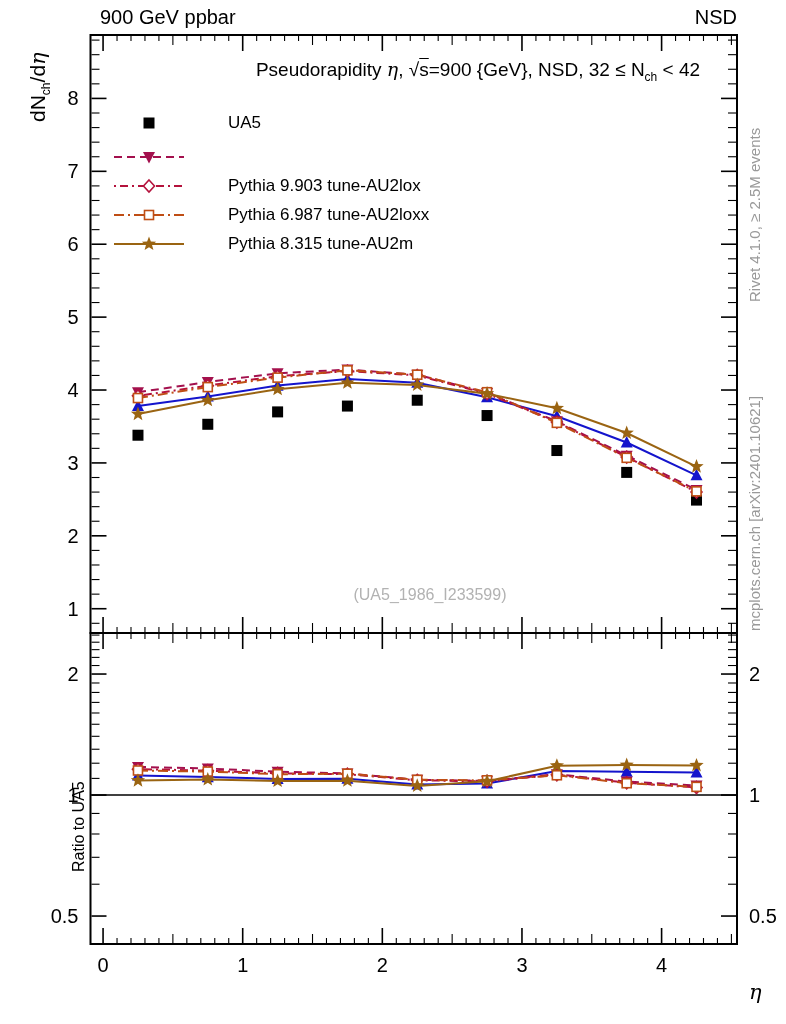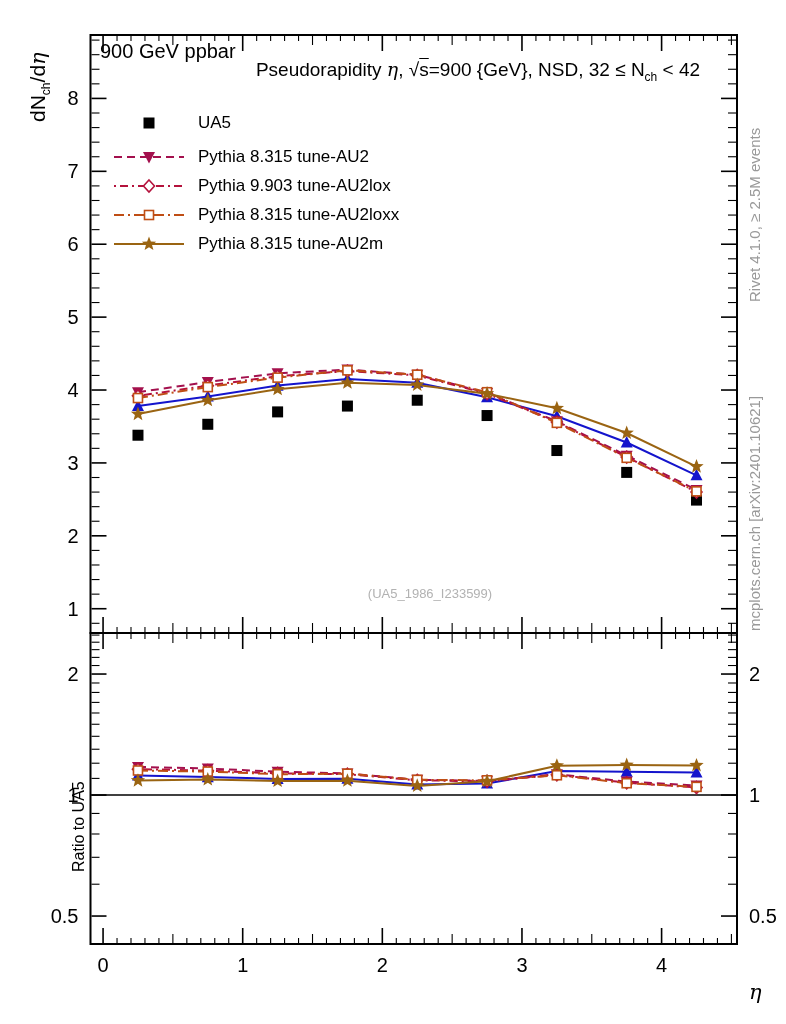--- a/index.html
+++ b/index.html
@@ -1,47 +1,48 @@
 <!DOCTYPE html>
 <html><head>
 <meta charset="utf-8">
 <style>
   html,body{margin:0;padding:0;background:#ffffff;}
   .page{position:relative;width:786px;height:1024px;background:#fff;overflow:hidden;
         font-family:"Liberation Sans",sans-serif;color:#000;}
   .hdr{position:absolute;top:6px;font-size:20px;color:#000;}
-  .hdr-left{left:100px;margin-top:34px;}
+  .hdr-left{left:100px;}
   .hdr-right{left:0;width:737px;text-align:right;}
   .plot-title{position:absolute;left:90px;top:58px;width:776px;text-align:center;
               font-size:19px;white-space:nowrap;}
   .plot-title .eta,.x-label,.eta{font-family:"DejaVu Serif",serif;font-style:italic;}
   .plot-title sub, .ylab sub{font-size:12px;}
   .ol{text-decoration:overline;}
   .legend{position:absolute;left:112px;top:108px;}
-  .legend-row{display:flex;align-items:center;height:29px;}
+  .legend-row{display:flex;align-items:center;height:29px;gap:30px;}
   .legend-row:first-child{margin-bottom:5px;}
   .legend-row svg{flex:0 0 74px;}
   .legend-row .ltxt{margin-left:12px;font-size:17px;white-space:nowrap;}
   .rot{position:absolute;transform-origin:0 0;transform:rotate(-90deg);white-space:nowrap;}
   .ylab-main{left:26px;top:122px;font-size:21px;}
   .ylab-ratio{left:70px;top:872px;font-size:16px;}
   .side-note{color:#999;font-size:15px;}
   .note-top{left:746px;top:302px;}
   .note-bottom{left:746px;top:631px;}
   .watermark{position:absolute;left:290px;top:586px;width:280px;text-align:center;
-             color:#b2b2b2;font-size:13px;}
+             color:#b2b2b2;font-size:16px;}
   .x-label{position:absolute;left:749px;top:980px;font-size:21px;}
   svg text{font-family:"Liberation Sans",sans-serif;fill:#000;}
 </style>
 </head>
 <body>
 
 <div class="page">
 
   <div class="hdr hdr-left">900 GeV ppbar</div>
+  <div class="hdr hdr-right">NSD</div>
 
   <svg id="plot" width="786" height="1024">
       <g>
         <rect x="90.5" y="35" width="646.5" height="598" fill="none" stroke="#000000" stroke-width="2"></rect>
         <rect x="90.5" y="633" width="646.5" height="311" fill="none" stroke="#000000" stroke-width="2"></rect>
       </g>
       <g stroke="#000000" stroke-width="1.3">
         <line x1="103.0669546436285" y1="36" x2="103.0669546436285" y2="51" stroke-width="1.6"></line>
         <line x1="103.0669546436285" y1="617" x2="103.0669546436285" y2="632" stroke-width="1.6"></line>
         <line x1="103.0669546436285" y1="634" x2="103.0669546436285" y2="649" stroke-width="1.6"></line>
@@ -521,41 +522,40 @@
       <span class="ltxt">UA5</span>
     </div>
     <div class="legend-row">
       <svg class="lm" width="74" height="20">
           <g>
             <line x1="2" y1="10" x2="72" y2="10" stroke="#a3104d" stroke-width="2" stroke-dasharray="8 5"></line>
             <g></g>
             <path d="M 37 16.5 L 43 5 L 31 5 Z" fill="#a3104d"></path>
           </g>
         </svg>
-      <span class="ltxt">Pythia 8.315 tune-AU2</span>
     </div>
     <div class="legend-row">
       <svg class="lm" width="74" height="20">
           <g>
             <line x1="2" y1="10" x2="72" y2="10" stroke="#b4123c" stroke-width="2" stroke-dasharray="2 4 8 4"></line>
             <g></g>
             <path d="M 37 4 L 42.5 10 L 37 16 L 31.5 10 Z" fill="#fff" stroke="#b4123c" stroke-width="1.6"></path>
           </g>
         </svg>
       <span class="ltxt">Pythia 9.903 tune-AU2lox</span>
     </div>
     <div class="legend-row">
       <svg class="lm" width="74" height="20">
           <g>
             <line x1="2" y1="10" x2="72" y2="10" stroke="#bf4e15" stroke-width="2" stroke-dasharray="10 4 2 4"></line>
             <g></g>
             <rect x="32.5" y="5.5" width="9" height="9" fill="#fff" stroke="#bf4e15" stroke-width="1.6"></rect>
           </g>
         </svg>
-      <span class="ltxt">Pythia 8.315 tune-AU2loxx</span>
+      <span class="ltxt">Pythia 6.987 tune-AU2loxx</span>
     </div>
     <div class="legend-row">
       <svg class="lm" width="74" height="20">
           <g>
             <line x1="2" y1="10" x2="72" y2="10" stroke="#9a6412" stroke-width="2"></line>
             <g></g>
             <path d="M37.00 2.50 L38.88 7.41 L44.13 7.68 L40.04 10.99 L41.41 16.07 L37.00 13.20 L32.59 16.07 L33.96 10.99 L29.87 7.68 L35.12 7.41 Z" fill="#9a6412"></path>
           </g>
         </svg>
       <span class="ltxt">Pythia 8.315 tune-AU2m</span>

